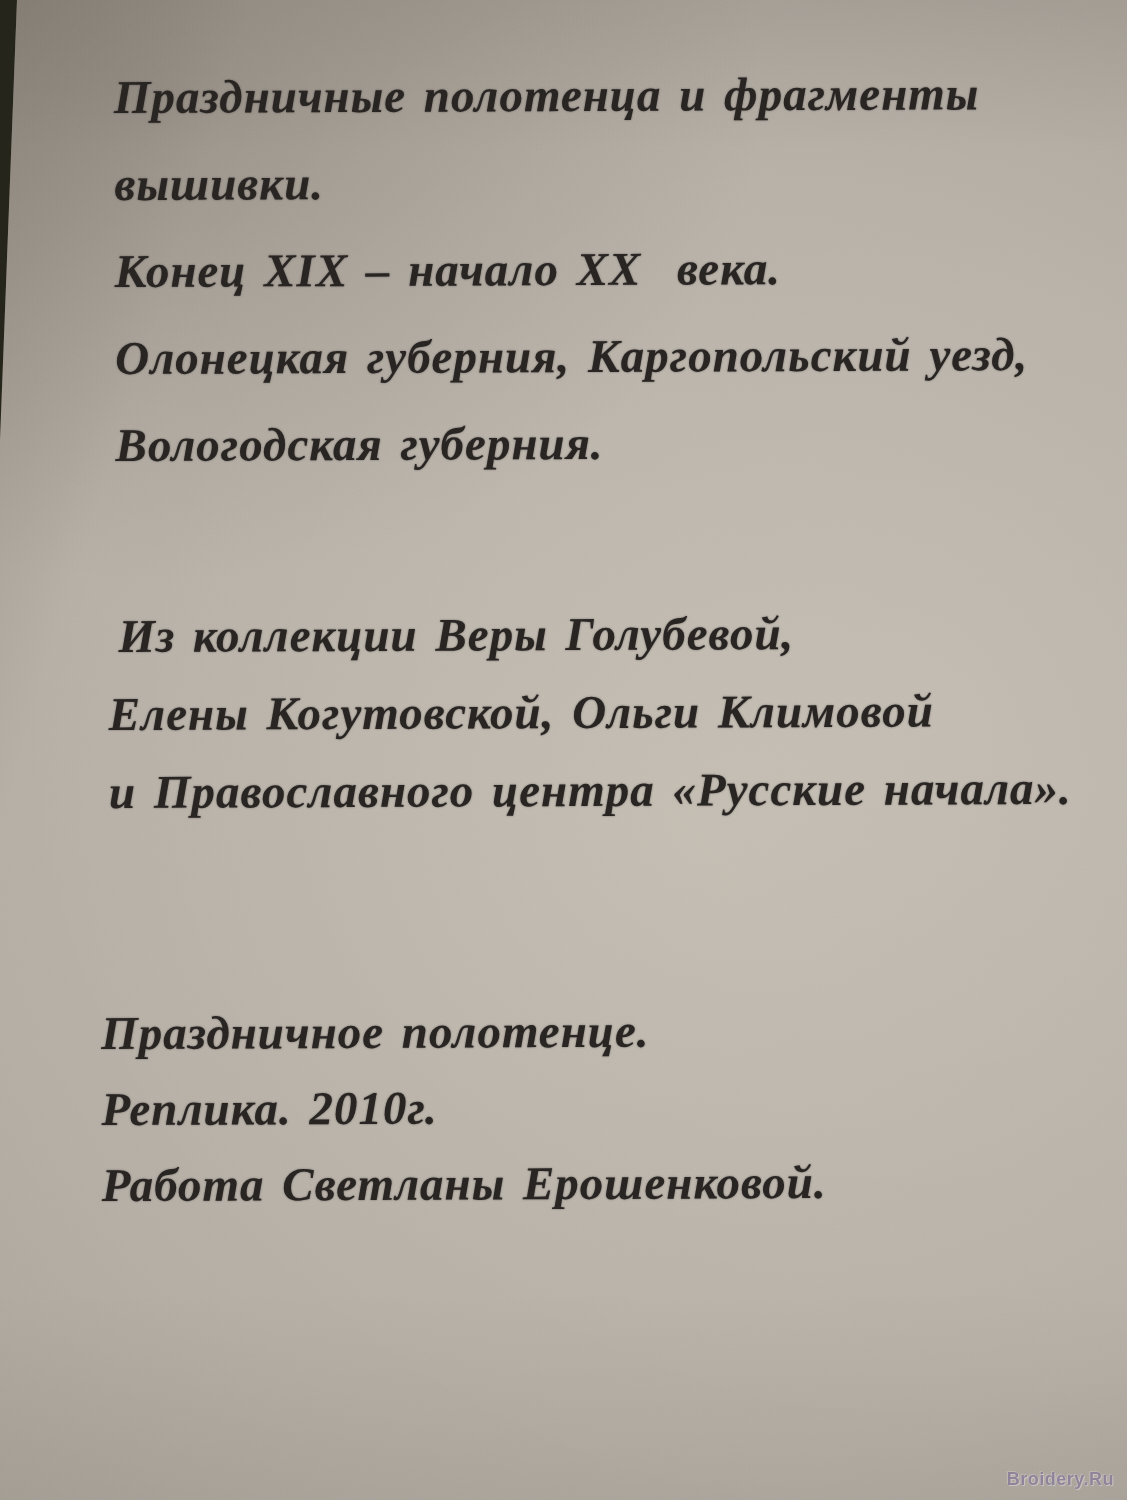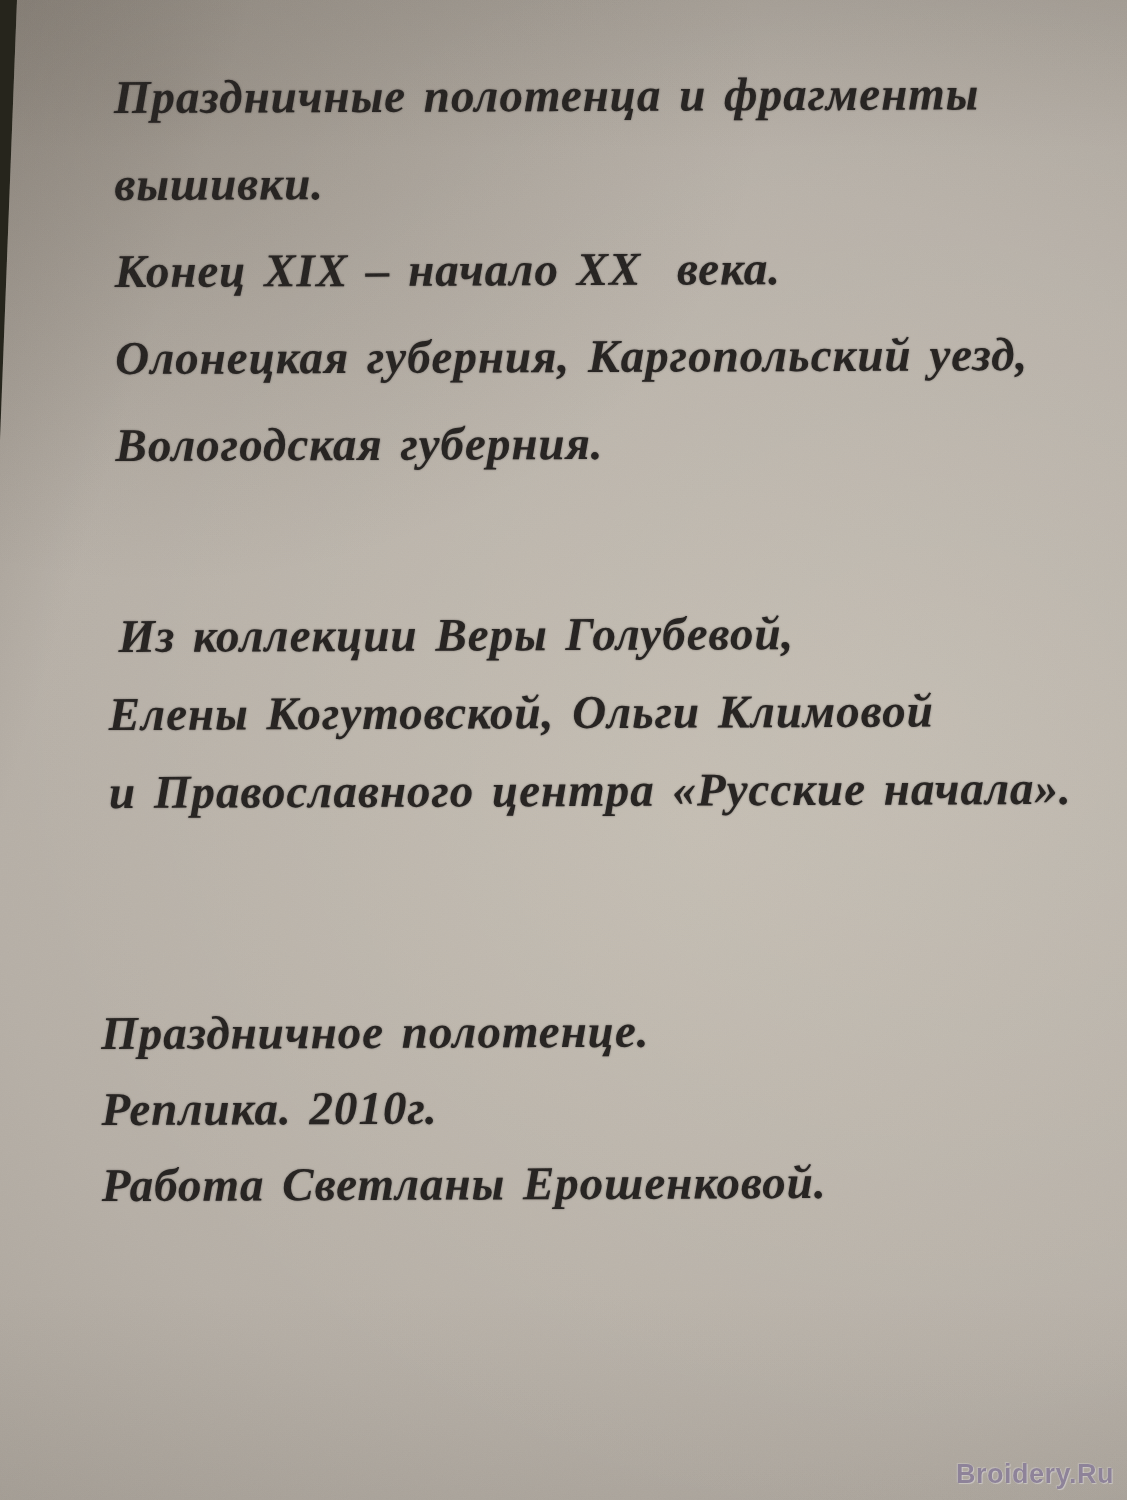--- a/index.html
+++ b/index.html
@@ -52,21 +52,21 @@
   .para-collection{top:597px;padding-left:106px;line-height:78px;}
   .para-collection .ln:first-child{margin-left:10px;}
   .para-item{top:995px;padding-left:97px;line-height:76px;}
   .ln{display:block;white-space:pre;}
   .watermark{
     position:absolute;
     right:13px;bottom:10px;
     font-family:"Liberation Sans","DejaVu Sans",sans-serif;
     font-weight:bold;
     font-style:normal;
-    font-size:27px;
+    font-size:18px;
     letter-spacing:0.5px;
     color:var(--watermark);
     text-shadow:0 0 1px rgba(250,248,250,0.55), 1px 1px 1px rgba(255,255,255,0.35), -1px -1px 1px rgba(255,255,255,0.2);
   }
 </style>
 </head>
 <body>
 
 <div class="scene">
   <div class="paper">

